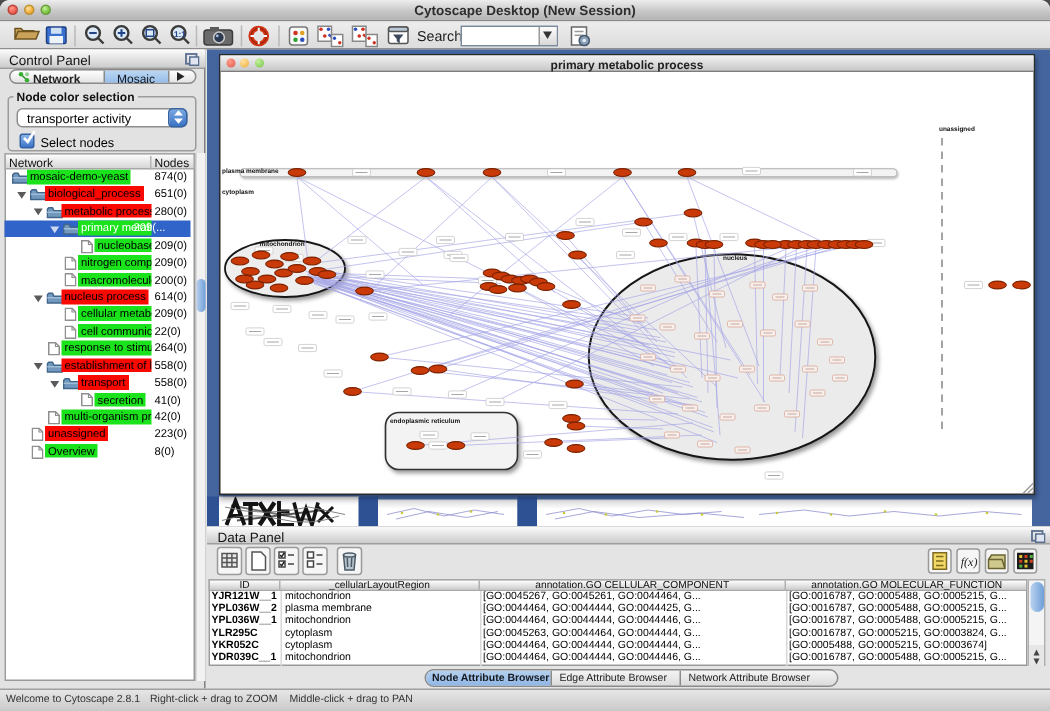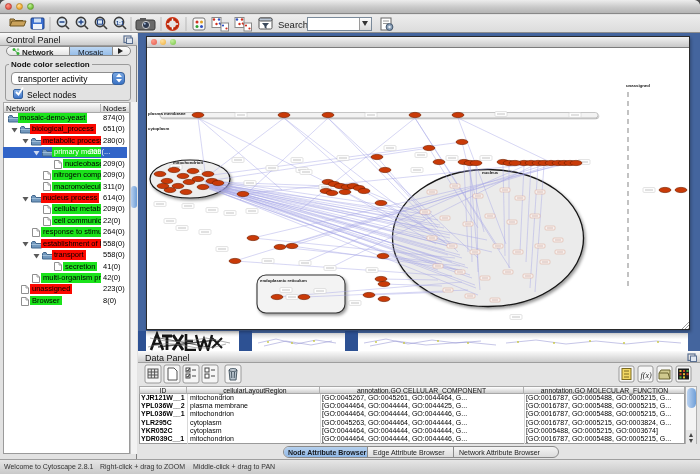--- a/index.html
+++ b/index.html
@@ -11,20 +11,22 @@
 
 <div class="abs" style="left:0;top:0;width:700px;height:14px;
   background:linear-gradient(#ededed,#c9c9c9 55%,#b4b4b4);border-bottom:1px solid #888;
   border-radius:6px 6px 0 0"></div>
 <div class="abs" style="left:5px;top:3px;width:7px;height:7px;border-radius:50%;
   background:radial-gradient(circle at 35% 30%,#ff9a8a,#ee6052 60%,#c93a2e);border:0.5px solid #ba4236"></div>
 <div class="abs" style="left:16px;top:3px;width:7px;height:7px;border-radius:50%;
   background:radial-gradient(circle at 35% 30%,#ffe2a0,#f5b03a 60%,#d98f1e);border:0.5px solid #c08f2e"></div>
 <div class="abs" style="left:27px;top:3px;width:7px;height:7px;border-radius:50%;
   background:radial-gradient(circle at 35% 30%,#c5f0a0,#7ecb44 60%,#58a424);border:0.5px solid #6a9c3a"></div>
+<div class="abs" style="left:0;top:2px;width:700px;text-align:center;font-size:9px;
+  color:#2e2e2e;font-weight:bold">Cytoscape Desktop (New Session)</div>
 
 <div class="abs" style="left:0;top:15px;width:700px;height:18px;
   background:linear-gradient(#ededed,#dcdcdc);border-bottom:1px solid #8e8e8e"></div>
 <svg class="abs" style="left:0;top:15px" width="700" height="18">
 
   <path d="M10 11 L12 6 L26 6 L24 11 Z M10 11 L10 4 L14 4 L15.5 5.5 L23 5.5" fill="#caa25a" stroke="#6e5520" stroke-width="1"></path>
 
   <rect x="31" y="3" width="13" height="11" rx="1" fill="#3a6fd0" stroke="#1e3f80"></rect>
   <rect x="34" y="3.5" width="7" height="4" fill="#cfe0f4"></rect>
   <rect x="33" y="9" width="9" height="5" fill="#eef3fa"></rect>
@@ -209,21 +211,21 @@
           <path d="M0.5 0.5 L5 0.5 L7.5 3 L7.5 8.5 L0.5 8.5 Z" fill="#ffffff" stroke="#8f8f8f" stroke-width="1"></path>
           <path d="M5 0.5 L5 3 L7.5 3" fill="none" stroke="#8f8f8f" stroke-width="0.8"></path>
         </svg>
         <div style="position:absolute;left:52px;top:170.2px;height:9.6px;background:#1be31b;color:#000000;font-size:7.5px;line-height:9.6px;padding:0 2px;white-space:nowrap;max-width:49px;overflow:hidden">nitrogen compo</div>
         <div style="position:absolute;left:103px;top:170.2px;color:#000000;font-size:7.5px;line-height:9.6px;white-space:nowrap">209(0)</div>
 <svg style="position:absolute;left:43px;top:182.38px" width="8" height="9">
           <path d="M0.5 0.5 L5 0.5 L7.5 3 L7.5 8.5 L0.5 8.5 Z" fill="#ffffff" stroke="#8f8f8f" stroke-width="1"></path>
           <path d="M5 0.5 L5 3 L7.5 3" fill="none" stroke="#8f8f8f" stroke-width="0.8"></path>
         </svg>
         <div style="position:absolute;left:52px;top:181.6px;height:9.6px;background:#1be31b;color:#000000;font-size:7.5px;line-height:9.6px;padding:0 2px;white-space:nowrap;max-width:49px;overflow:hidden">macromolecule</div>
-        <div style="position:absolute;left:103px;top:181.6px;color:#000000;font-size:7.5px;line-height:9.6px;white-space:nowrap">311(0)</div>
+        <div style="position:absolute;left:103px;top:181.6px;color:#000000;font-size:7.5px;line-height:9.6px;white-space:nowrap">200(0)</div>
 <svg style="position:absolute;left:22px;top:195.60999999999999px" width="7" height="6">
           <path d="M0.5 1 L6.5 1 L3.5 5.5 Z" fill="#5a5a5a"></path>
         </svg>
         <svg style="position:absolute;left:31px;top:193.80999999999997px" width="11" height="9">
           <path d="M0.5 2.5 L0.5 8 L10.5 8 L10.5 3.5 L5 3.5 L4 1.5 L1.5 1.5 Z" fill="#7298bd" stroke="#41668c" stroke-width="1"></path>
           <path d="M0.5 4.5 L10.5 4.5" stroke="#9fbdd8" stroke-width="1"></path>
         </svg>
         <div style="position:absolute;left:41px;top:193.0px;height:9.6px;background:#fb0800;color:#000000;font-size:7.5px;line-height:9.6px;padding:0 2px;white-space:nowrap;max-width:60px;overflow:hidden">nucleus process</div>
         <div style="position:absolute;left:103px;top:193.0px;color:#000000;font-size:7.5px;line-height:9.6px;white-space:nowrap">614(0)</div>
 <svg style="position:absolute;left:43px;top:205.23999999999998px" width="8" height="9">
@@ -277,21 +279,21 @@
 <svg style="position:absolute;left:21px;top:285.24999999999994px" width="8" height="9">
           <path d="M0.5 0.5 L5 0.5 L7.5 3 L7.5 8.5 L0.5 8.5 Z" fill="#ffffff" stroke="#8f8f8f" stroke-width="1"></path>
           <path d="M5 0.5 L5 3 L7.5 3" fill="none" stroke="#8f8f8f" stroke-width="0.8"></path>
         </svg>
         <div style="position:absolute;left:30px;top:284.4px;height:9.6px;background:#fb0800;color:#000000;font-size:7.5px;line-height:9.6px;padding:0 2px;white-space:nowrap;max-width:71px;overflow:hidden">unassigned</div>
         <div style="position:absolute;left:103px;top:284.4px;color:#000000;font-size:7.5px;line-height:9.6px;white-space:nowrap">223(0)</div>
 <svg style="position:absolute;left:21px;top:296.68px" width="8" height="9">
           <path d="M0.5 0.5 L5 0.5 L7.5 3 L7.5 8.5 L0.5 8.5 Z" fill="#ffffff" stroke="#8f8f8f" stroke-width="1"></path>
           <path d="M5 0.5 L5 3 L7.5 3" fill="none" stroke="#8f8f8f" stroke-width="0.8"></path>
         </svg>
-        <div style="position:absolute;left:30px;top:295.9px;height:9.6px;background:#1be31b;color:#000000;font-size:7.5px;line-height:9.6px;padding:0 2px;white-space:nowrap;max-width:71px;overflow:hidden">Browser</div>
+        <div style="position:absolute;left:30px;top:295.9px;height:9.6px;background:#1be31b;color:#000000;font-size:7.5px;line-height:9.6px;padding:0 2px;white-space:nowrap;max-width:71px;overflow:hidden">Overview</div>
         <div style="position:absolute;left:103px;top:295.9px;color:#000000;font-size:7.5px;line-height:9.6px;white-space:nowrap">8(0)</div>
   </div>
 </div>
 
 <div class="abs" style="left:130px;top:102px;width:7px;height:352px;background:#f2f2f2;
   border-left:1px solid #c2c2c2"></div>
 <div class="abs" style="left:130.5px;top:186px;width:6px;height:22px;border-radius:3px;
   background:linear-gradient(90deg,#b8d0ee,#6f9fd8)"></div>
 
 <div class="abs" style="left:138px;top:33px;width:562px;height:318px;background:#44659e"></div>
@@ -345,20 +347,22 @@
 <div class="abs" style="left:146px;top:36px;width:544px;height:294px;background:#ffffff;
   border:1px solid #2a2a2a;box-shadow:1px 2px 3px rgba(0,0,0,0.3)"></div>
 <div class="abs" style="left:147px;top:37px;width:542px;height:10.5px;
   background:linear-gradient(#f2f2f2,#c8c8c8);border-bottom:1px solid #7c7c7c"></div>
 <div class="abs" style="left:150.5px;top:39px;width:6px;height:6px;border-radius:50%;
   background:radial-gradient(circle at 35% 30%,#ff9a8a,#e05a4c)"></div>
 <div class="abs" style="left:160px;top:39px;width:6px;height:6px;border-radius:50%;
   background:radial-gradient(circle at 35% 30%,#ffe2a0,#eead3a)"></div>
 <div class="abs" style="left:169.5px;top:39px;width:6px;height:6px;border-radius:50%;
   background:radial-gradient(circle at 35% 30%,#c5f0a0,#74c340)"></div>
+<div class="abs" style="left:147px;top:38.5px;width:542px;text-align:center;font-size:8px;
+  font-weight:bold;color:#1f1f1f">primary metabolic process</div>
 
 <svg class="abs" style="left:146px;top:47px" width="544" height="283" font-family="Liberation Sans,sans-serif">
   <defs>
     <filter id="sh" x="-20%" y="-20%" width="150%" height="150%">
       <feDropShadow dx="1.6" dy="2" stdDeviation="1.4" flood-color="#000" flood-opacity="0.4"></feDropShadow>
     </filter>
     <filter id="shl" x="-20%" y="-50%" width="150%" height="250%">
       <feDropShadow dx="0.6" dy="1" stdDeviation="0.7" flood-color="#000" flood-opacity="0.3"></feDropShadow>
     </filter>
   </defs>

